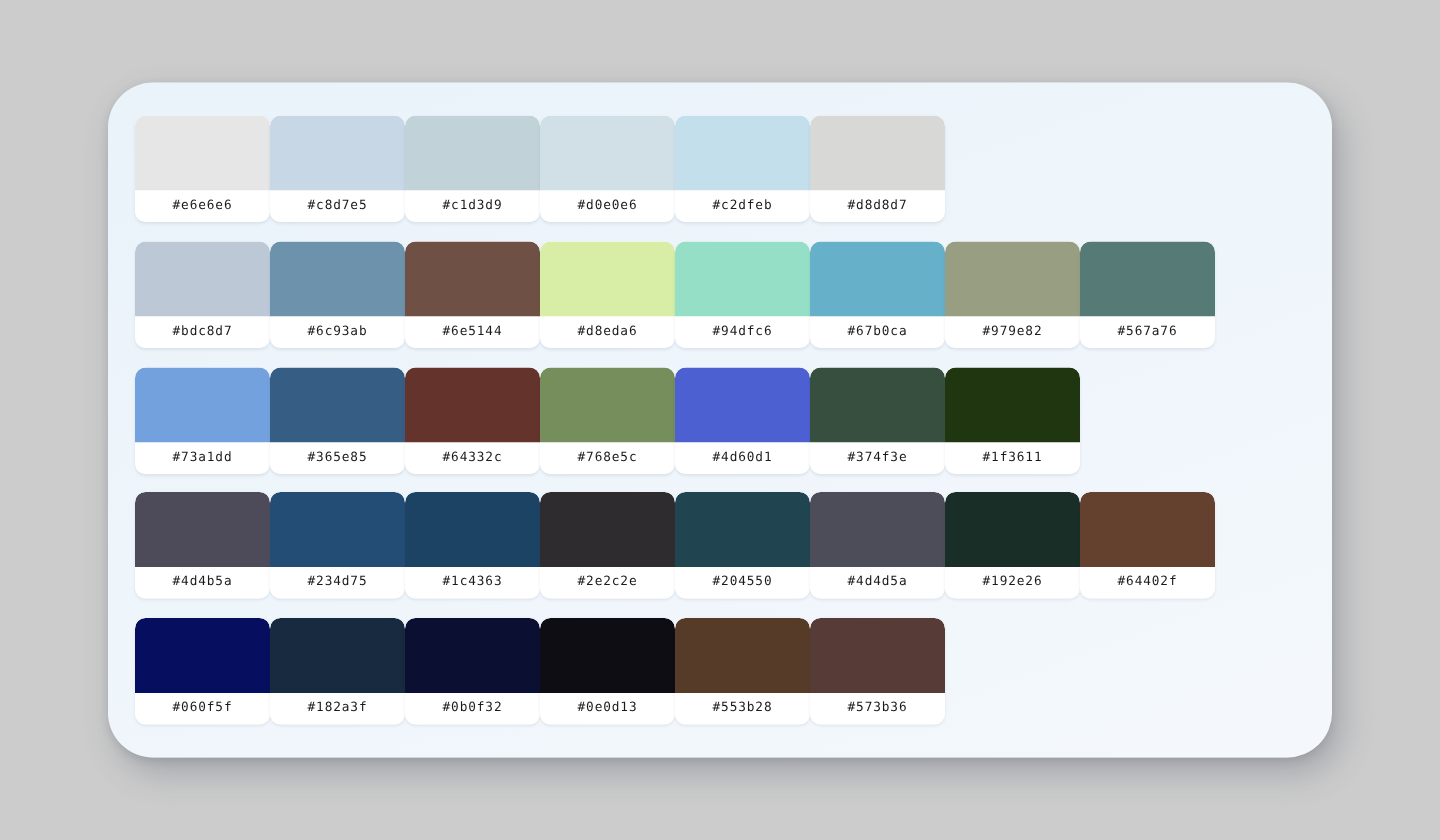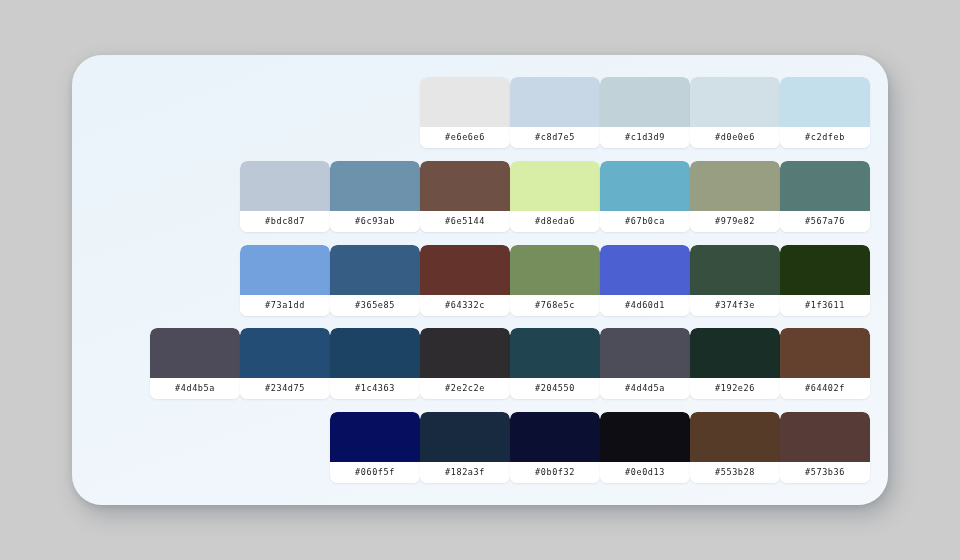--- a/index.html
+++ b/index.html
@@ -26,23 +26,22 @@
                 0 2px 6px rgba(70, 80, 95, 0.16);
     box-sizing: border-box;
     padding: 22px 18px;
     display: flex;
     flex-direction: column;
     justify-content: space-between;
   }
 
   .swatch-row {
     display: flex;
-    justify-content: flex-end;
+    justify-content: flex-start;
     flex: 0 0 auto;
-    margin-left: 46px;
   }
 
   .swatch {
     width: 90px;
     border-radius: 7px;
     overflow: hidden;
     background: #ffffff;
     box-shadow: 0 1px 2px rgba(60, 70, 85, 0.10);
     display: flex;
     flex-direction: column;
@@ -86,39 +85,47 @@
         <div class="swatch-label">#c1d3d9</div>
       </div>
       <div class="swatch">
         <div class="swatch-color" style="background-color: rgb(208, 224, 230);"></div>
         <div class="swatch-label">#d0e0e6</div>
       </div>
       <div class="swatch">
         <div class="swatch-color" style="background-color: rgb(194, 223, 235);"></div>
         <div class="swatch-label">#c2dfeb</div>
       </div>
+      <div class="swatch">
+        <div class="swatch-color" style="background-color: rgb(216, 216, 215);"></div>
+        <div class="swatch-label">#d8d8d7</div>
+      </div>
     </div>
     <div class="swatch-row">
       <div class="swatch">
         <div class="swatch-color" style="background-color: rgb(189, 200, 215);"></div>
         <div class="swatch-label">#bdc8d7</div>
       </div>
       <div class="swatch">
         <div class="swatch-color" style="background-color: rgb(108, 147, 171);"></div>
         <div class="swatch-label">#6c93ab</div>
       </div>
       <div class="swatch">
         <div class="swatch-color" style="background-color: rgb(110, 81, 68);"></div>
         <div class="swatch-label">#6e5144</div>
       </div>
       <div class="swatch">
         <div class="swatch-color" style="background-color: rgb(216, 237, 166);"></div>
         <div class="swatch-label">#d8eda6</div>
       </div>
       <div class="swatch">
+        <div class="swatch-color" style="background-color: rgb(148, 223, 198);"></div>
+        <div class="swatch-label">#94dfc6</div>
+      </div>
+      <div class="swatch">
         <div class="swatch-color" style="background-color: rgb(103, 176, 202);"></div>
         <div class="swatch-label">#67b0ca</div>
       </div>
       <div class="swatch">
         <div class="swatch-color" style="background-color: rgb(151, 158, 130);"></div>
         <div class="swatch-label">#979e82</div>
       </div>
       <div class="swatch">
         <div class="swatch-color" style="background-color: rgb(86, 122, 118);"></div>
         <div class="swatch-label">#567a76</div>

